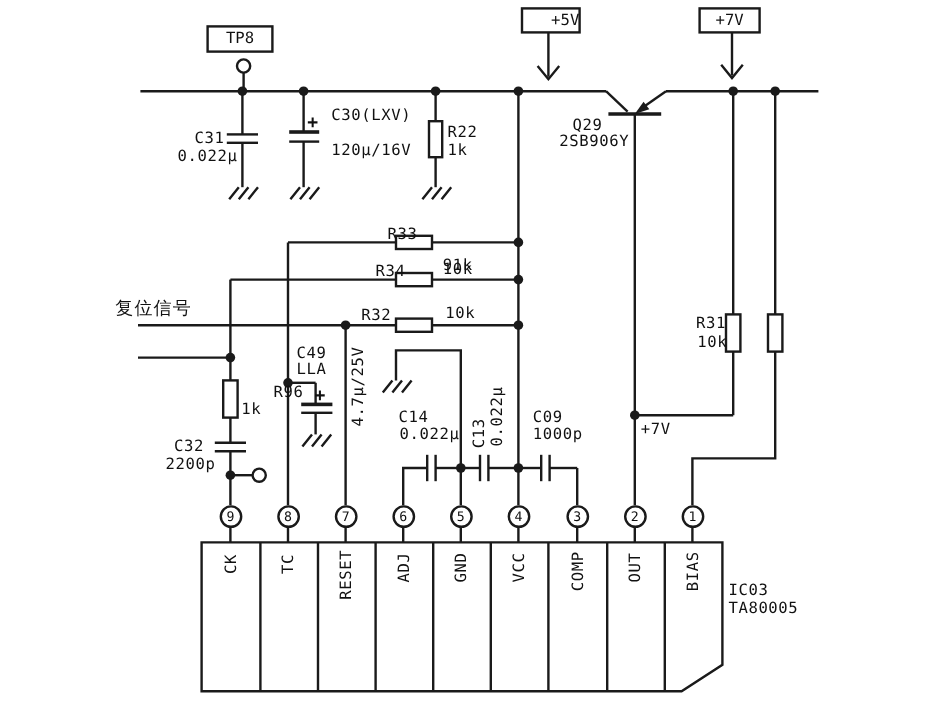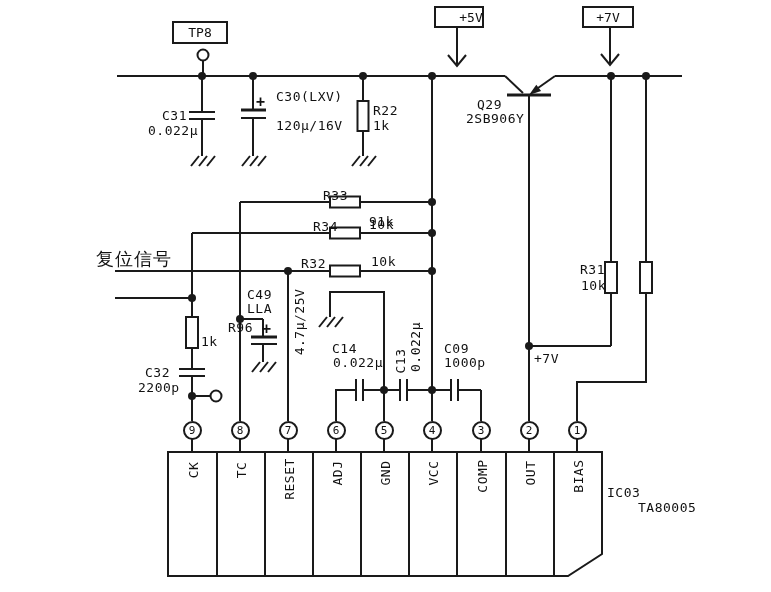--- a/index.html
+++ b/index.html
@@ -1,20 +1,20 @@
 <!DOCTYPE html>
 <html><head>
 <meta charset="utf-8">
 <style>
   html,body{margin:0;padding:0;background:#fff;}
   #stage{position:relative;width:771px;height:592px;background:#ffffff;overflow:hidden;
          font-family:"DejaVu Sans Mono","Liberation Mono",monospace;color:#111;}
   #wires{position:absolute;left:0;top:0;}
   .lbl{position:absolute;white-space:nowrap;font-size:13px;letter-spacing:0.5px;line-height:1;}
-  .cn{font-family:"DejaVu Sans","Liberation Sans",sans-serif;font-size:18px;letter-spacing:1px;}
+  .cn{font-family:"DejaVu Sans","Liberation Sans",sans-serif;font-size:15px;letter-spacing:1px;}
   .boxlbl{position:absolute;text-align:center;font-size:13px;line-height:1;}
   .vlbl{position:absolute;white-space:nowrap;font-size:13px;letter-spacing:0.5px;line-height:1;
         transform:translate(-50%,-50%) rotate(-90deg);}
   .plus{font-size:15px;font-weight:bold;letter-spacing:0;}
   .pincircle{position:absolute;width:15px;height:15px;border:2px solid #1a1a1a;border-radius:50%;
              background:#fff;text-align:center;line-height:15px;font-size:11px;}
 </style>
 </head>
 <body>
 
@@ -256,21 +256,21 @@
 
 <div class="lbl" style="left:444px;top:342px;">C09</div>
 <div class="lbl" style="left:444px;top:356px;">1000p</div>
 
 <div class="lbl" style="left:534px;top:352px;">+7V</div>
 
 <div class="lbl" style="left:580px;top:263px;">R31</div>
 <div class="lbl" style="left:581px;top:279px;">10k</div>
 
 <div class="lbl" style="left:607px;top:486px;">IC03</div>
-<div class="lbl" style="left:638px;top:501px;">TA80005</div>
+<div class="lbl" style="left:607px;top:501px;">TA80005</div>
 
 <div class="pincircle" style="left:182.5px;top:420.5px;">9</div>
 <div class="pincircle" style="left:230.5px;top:420.5px;">8</div>
 <div class="pincircle" style="left:278.5px;top:420.5px;">7</div>
 <div class="pincircle" style="left:326.5px;top:420.5px;">6</div>
 <div class="pincircle" style="left:374.5px;top:420.5px;">5</div>
 <div class="pincircle" style="left:422.5px;top:420.5px;">4</div>
 <div class="pincircle" style="left:471.5px;top:420.5px;">3</div>
 <div class="pincircle" style="left:519.5px;top:420.5px;">2</div>
 <div class="pincircle" style="left:567.5px;top:420.5px;">1</div>

